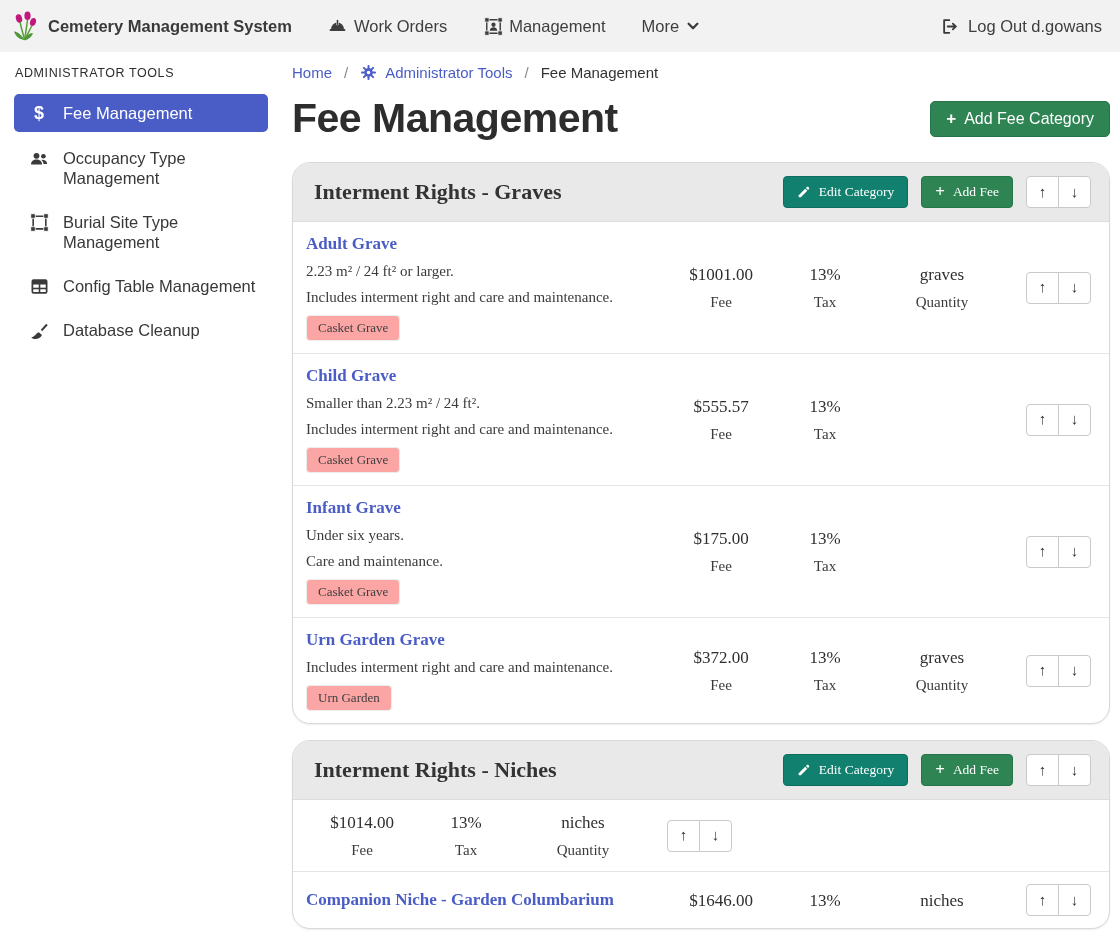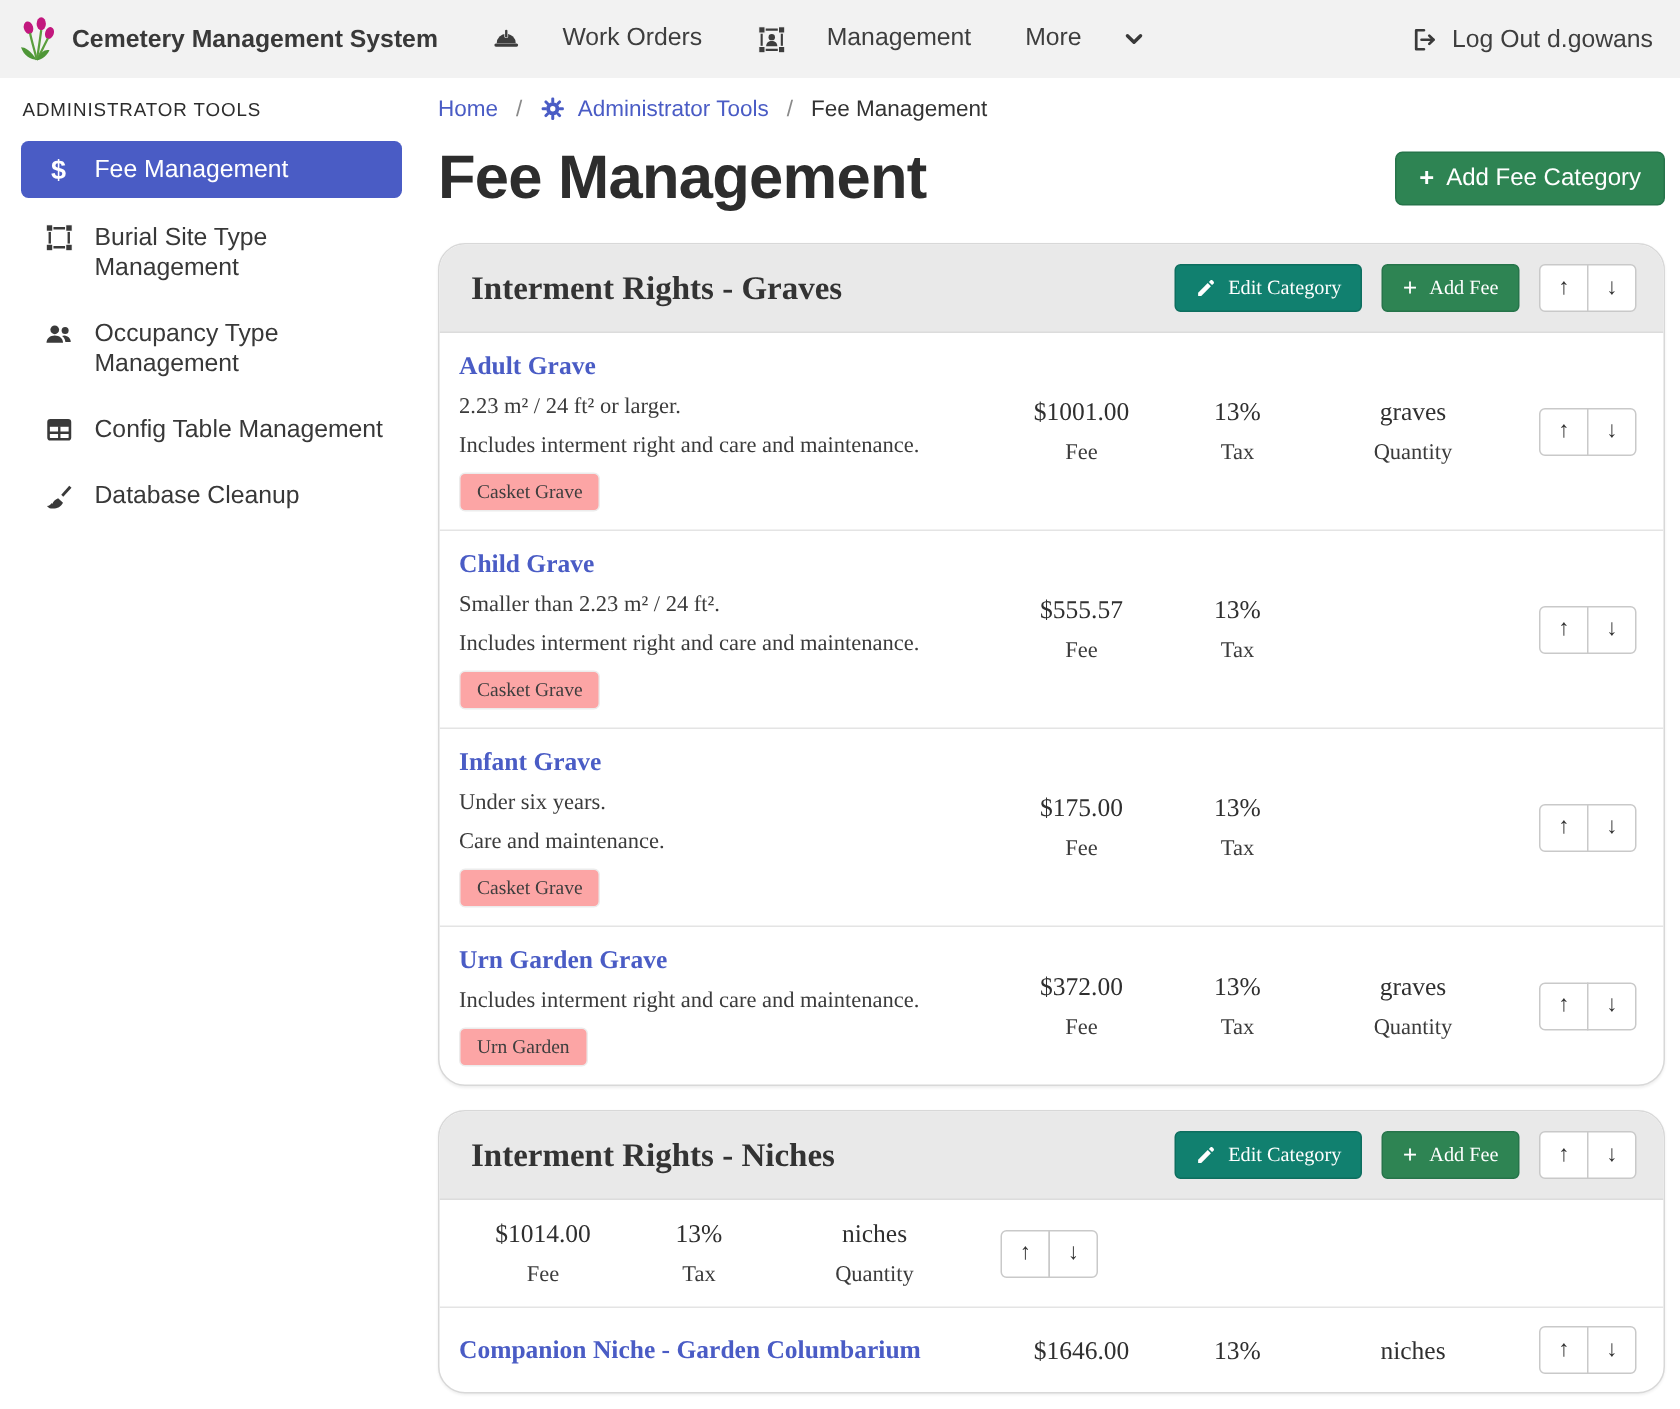--- a/index.html
+++ b/index.html
@@ -4,21 +4,21 @@
 <style>
   * { box-sizing: border-box; margin: 0; padding: 0; }
   html,body { width:1120px; height:939px; overflow:hidden; background:#fff;
     font-family:"Liberation Sans","DejaVu Sans",sans-serif; color:#333; }
 
   
   .navbar { height:52px; background:#f2f2f2; display:flex; align-items:center;
     padding:0 18px 0 12px; }
   .brand { display:flex; align-items:center; gap:10px; }
   .brand-title { font-size:16.5px; font-weight:bold; color:#393939; }
-  .nav-item { display:flex; gap:27px; margin-left:36px;
+  .nav-item { display:flex; align-items:center; gap:6px; margin-left:36px;
     font-size:16.5px; color:#3e3e3e; cursor:pointer; background:none; border:none;
     font-family:inherit; }
   .nav-right { margin-left:auto; display:flex; align-items:center; gap:10px;
     font-size:16.5px; color:#3e3e3e; cursor:pointer; background:none; border:none;
     font-family:inherit; }
   .nav-icon { display:inline-flex; width:20px; height:20px; align-items:center; justify-content:center; }
 
   
   .sidebar { position:absolute; top:52px; left:0; width:282px; padding:12px 14px 0 14px; }
   .sidebar-heading { font-size:12.5px; color:#2c2c2c; letter-spacing:.6px;
@@ -160,43 +160,43 @@
 <nav class="sidebar">
   <div class="sidebar-heading">Administrator Tools</div>
 
   <div class="side-item active">
     <span class="s-icon dollar-glyph">$</span>
     <span>Fee Management</span>
   </div>
 
   <div class="side-item">
     <span class="s-icon">
+      <svg width="20" height="20" viewBox="0 0 24 24" fill="#3a3a3a">
+        <circle cx="9" cy="8.2" r="3.5"></circle>
+        <path d="M2.4 18.6 c0-3.7 3-5.9 6.6-5.9 s6.6 2.2 6.6 5.9 z"></path>
+        <circle cx="17.3" cy="8.7" r="2.8"></circle>
+        <path d="M16.6 12.8 c3.1 .3 5.2 2.3 5.2 5.1 h-4.3 c-.2-2.1-1.2-3.9-2.7-4.8 z"></path>
+      </svg>
+    </span>
+    <span>Occupancy Type Management</span>
+  </div>
+
+  <div class="side-item">
+    <span class="s-icon">
       <svg width="19" height="19" viewBox="0 0 24 24">
         <rect x="4" y="4" width="16" height="16" rx="1" fill="none" stroke="#3a3a3a" stroke-width="2"></rect>
         <g fill="#3a3a3a" stroke="#fff" stroke-width="1">
           <rect x="1" y="1" width="5.6" height="5.6"></rect>
           <rect x="17.4" y="1" width="5.6" height="5.6"></rect>
           <rect x="1" y="17.4" width="5.6" height="5.6"></rect>
           <rect x="17.4" y="17.4" width="5.6" height="5.6"></rect>
         </g>
       </svg>
     </span>
     <span>Burial Site Type Management</span>
-  </div>
-
-  <div class="side-item">
-    <span class="s-icon">
-      <svg width="20" height="20" viewBox="0 0 24 24" fill="#3a3a3a">
-        <circle cx="9" cy="8.2" r="3.5"></circle>
-        <path d="M2.4 18.6 c0-3.7 3-5.9 6.6-5.9 s6.6 2.2 6.6 5.9 z"></path>
-        <circle cx="17.3" cy="8.7" r="2.8"></circle>
-        <path d="M16.6 12.8 c3.1 .3 5.2 2.3 5.2 5.1 h-4.3 c-.2-2.1-1.2-3.9-2.7-4.8 z"></path>
-      </svg>
-    </span>
-    <span>Occupancy Type Management</span>
   </div>
 
   <div class="side-item">
     <span class="s-icon">
       <svg width="19" height="19" viewBox="0 0 24 24">
         <rect x="3" y="4" width="18" height="16" rx="1.5" fill="none" stroke="#3a3a3a" stroke-width="2.2"></rect>
         <rect x="3" y="4" width="18" height="5.5" fill="#3a3a3a"></rect>
         <line x1="3" y1="14.5" x2="21" y2="14.5" stroke="#3a3a3a" stroke-width="2"></line>
         <line x1="12" y1="9" x2="12" y2="20" stroke="#3a3a3a" stroke-width="2"></line>
       </svg>

